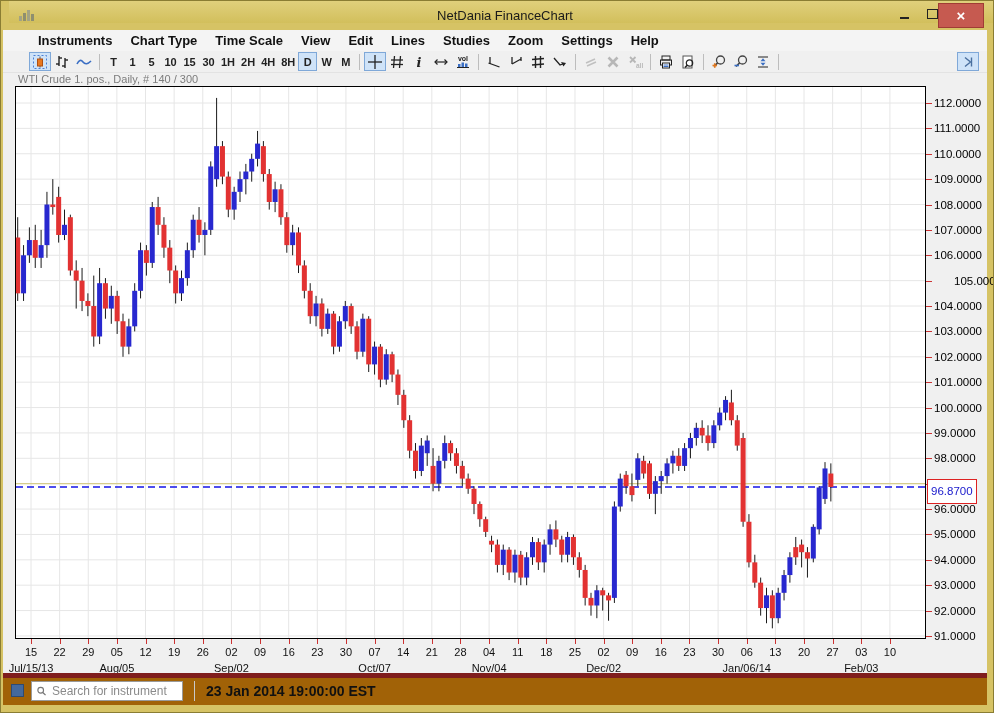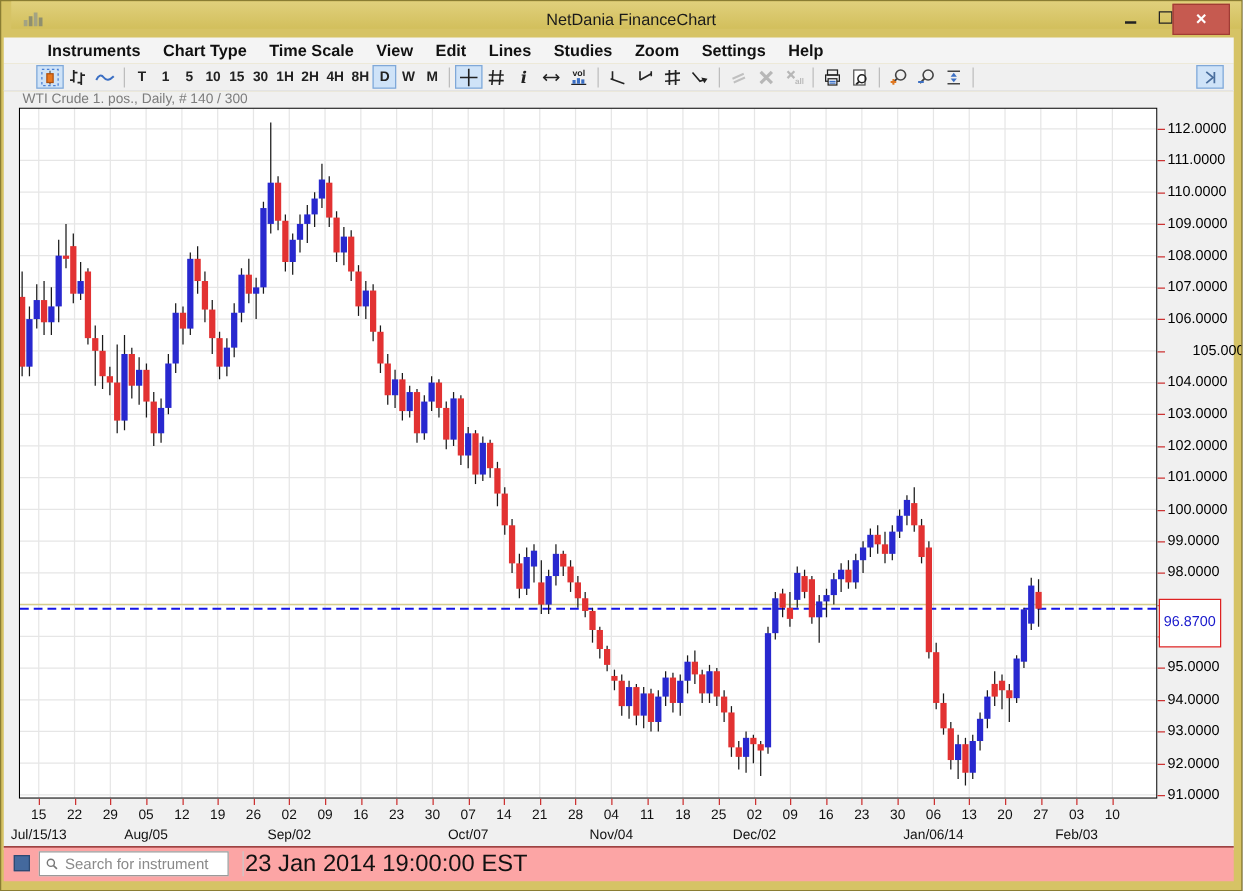--- a/index.html
+++ b/index.html
@@ -24,33 +24,33 @@
   .tbtn.disabled{opacity:.55;}
   .tbtn svg{width:16px;height:16px;display:block;}
   .tsep{width:1px;height:16px;background:#bdbdbd;margin:0 4px;flex:none;}
   .collapse-btn{position:absolute;right:8px;top:1px;}
   
   .chart-area{position:absolute;left:2px;right:6px;top:72px;height:607px;background:#f0f0f0;}
   .chart-title{position:absolute;left:15px;top:0px;font-size:11px;color:#7c7c7c;white-space:nowrap;}
   .plot{position:absolute;left:12px;top:13px;width:911px;height:553px;}
   .ylab{position:absolute;left:931px;height:14px;line-height:14px;font-size:11.5px;color:#000;white-space:nowrap;}
   .ytick{position:absolute;left:923px;width:6px;height:1px;background:#cc3333;}
-  .price-marker{position:absolute;left:924px;height:15px;line-height:15px;font-size:11.5px;color:#1818cc;background:#fff;border:1px solid #dd2222;padding:11px 3px;white-space:nowrap;}
+  .price-marker{position:absolute;left:924px;height:15px;line-height:15px;font-size:11.5px;color:#1818cc;background:#fff;border:1px solid #dd2222;padding:4px 3px;white-space:nowrap;}
   .xtick{position:absolute;top:566px;width:1px;height:5px;background:#cc3333;}
   .wklab{position:absolute;top:573px;width:28px;text-align:center;font-size:11px;color:#111;}
   .molab{position:absolute;top:589px;width:76px;text-align:center;font-size:11px;color:#111;white-space:nowrap;}
   
-  .statusbar{position:absolute;left:2px;right:6px;bottom:7px;height:27px;background:#fca5a5;border-top:1px solid #7f1d1d;padding-left:10px;}
+  .statusbar{position:absolute;left:2px;right:6px;bottom:7px;height:27px;background:#a16207;border-top:5px solid #7f1d1d;padding-left:10px;}
   .legend-square{position:absolute;left:8px;top:6px;width:13px;height:13px;background:#44699d;border:1px solid #2d4a73;box-sizing:border-box;}
   .searchbox{position:absolute;left:28px;top:3px;width:152px;height:20px;background:#fff;border:1px solid #9a9a9a;box-sizing:border-box;display:flex;align-items:center;}
   .searchbox svg{width:13px;height:13px;margin:0 2px 0 3px;flex:none;}
   .searchbox input{border:none;outline:none;flex:1;font-size:12px;color:#444;font-family:"Liberation Sans",sans-serif;background:transparent;width:100%;}
   .searchbox input::placeholder{color:#8a8a8a;}
   .sb-sep{position:absolute;left:191px;top:3px;width:1px;height:20px;background:#c9c9c9;}
-  .timestamp{position:absolute;left:193px;top:0;height:27px;line-height:27px;font-size:19px;font-weight:normal;color:#111;white-space:nowrap;}
+  .timestamp{position:absolute;left:203px;top:0;height:27px;line-height:27px;font-size:14px;font-weight:bold;color:#111;white-space:nowrap;}
 </style>
 </head>
 <body>
 
 <div class="win">
 
   <div class="titlebar">
     <span class="appicon"><svg viewBox="0 0 18 14">
           <rect x="1" y="8" width="3" height="5" fill="#a3a383"></rect>
           <rect x="5" y="5" width="3" height="8" fill="#8f8f6f"></rect>

